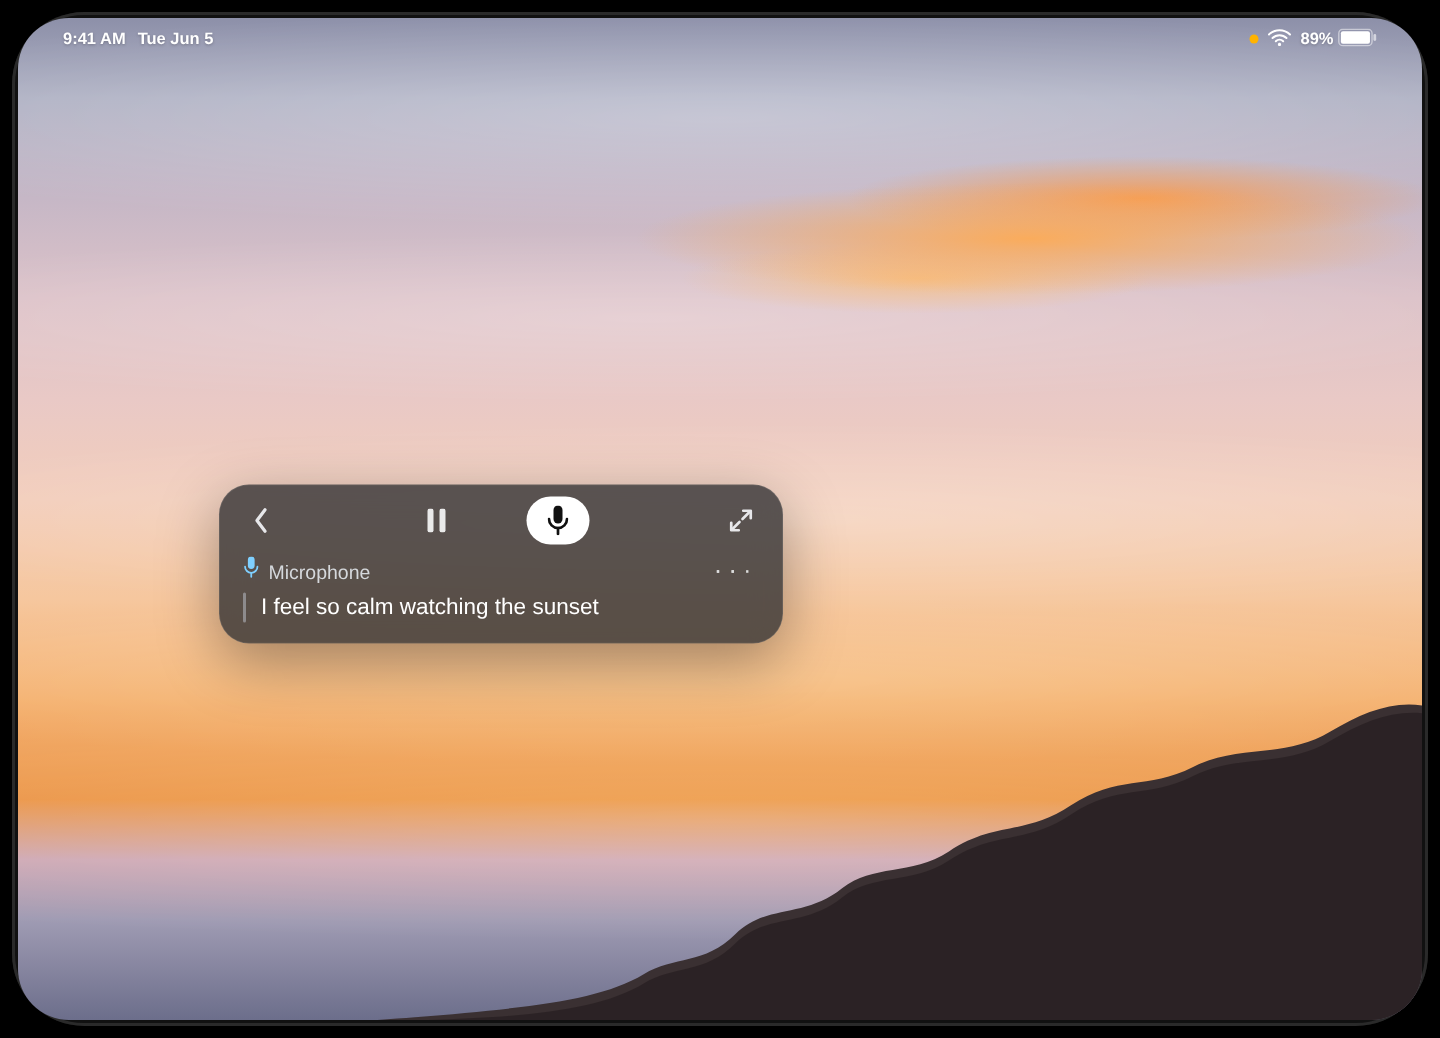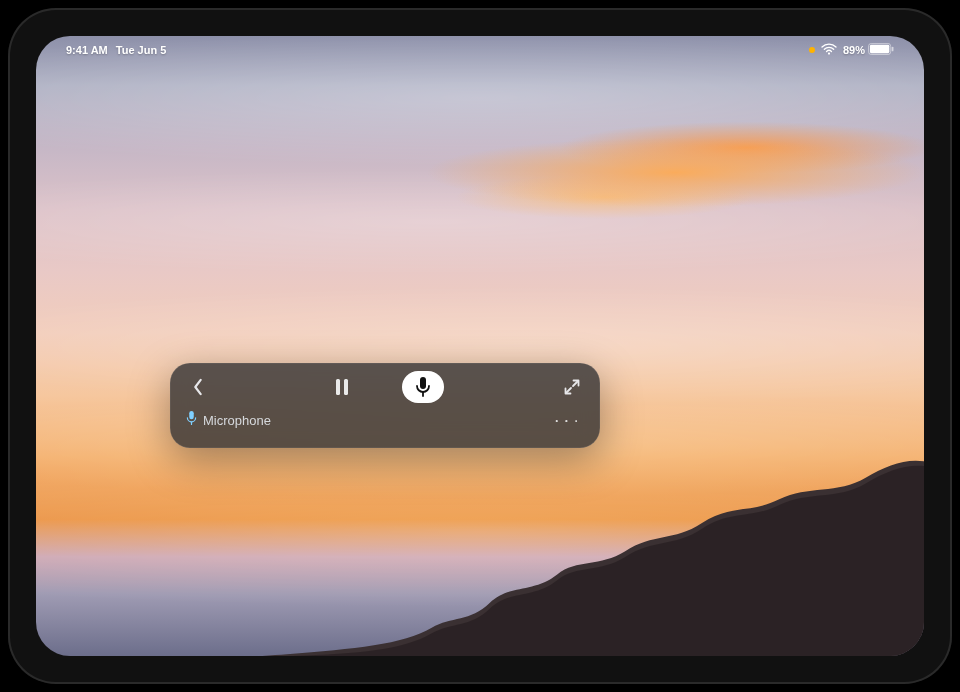--- a/index.html
+++ b/index.html
@@ -9,21 +9,21 @@
     background:#000;
   }
 
   
   .device {
     position:absolute;
     left:8px;top:8px;right:8px;bottom:8px;
     background:#111;
     border-radius:48px;
     box-shadow:inset 0 0 0 2px #2a2a2a, 0 4px 24px rgba(0,0,0,.6);
-    padding:28px;
+    padding:4px;
     box-sizing:border-box;
   }
   .screen {
     position:relative;
     width:100%;height:100%;
     border-radius:34px;
     overflow:hidden;
   }
 
   
@@ -84,22 +84,22 @@
     text-shadow:0 1px 2px rgba(0,0,0,.25);
   }
   .status .left{display:flex;gap:8px;align-items:center}
   .status .right{display:flex;gap:6px;align-items:center}
   .mic-dot{width:6px;height:6px;border-radius:50%;background:#ffb300;display:inline-block}
   .battery-wrap{display:flex;align-items:center;gap:3px}
 
   
   .panel{
     position:absolute;
-    left:134px;top:327px;
-    width:430px;
+    left:134px;top:311px;
+    width:376px;
     border-radius:20px;
     background:rgba(45,45,48,.78);
     backdrop-filter:blur(10px);
     box-shadow:0 12px 40px rgba(0,0,0,.35), inset 0 0 0 .5px rgba(255,255,255,.12);
     color:#fff;
     overflow:hidden;
   }
   .panel-top{
     display:flex;align-items:center;justify-content:space-between;
     padding:8px 12px 4px 12px;
@@ -255,19 +255,20 @@
             <span class="source-label">Microphone</span>
           </div>
           <div class="more-dots">
             <span>· · · · ·</span>
           </div>
         </div>
 
         <div class="caption-block">
           <div class="caption-bar"></div>
           <div class="caption-text">
+            <div>I feel so calm watching the sunset</div>
           </div>
         </div>
       </div>
     </div>
 
   </div>
 </div>
 
 </body></html>

